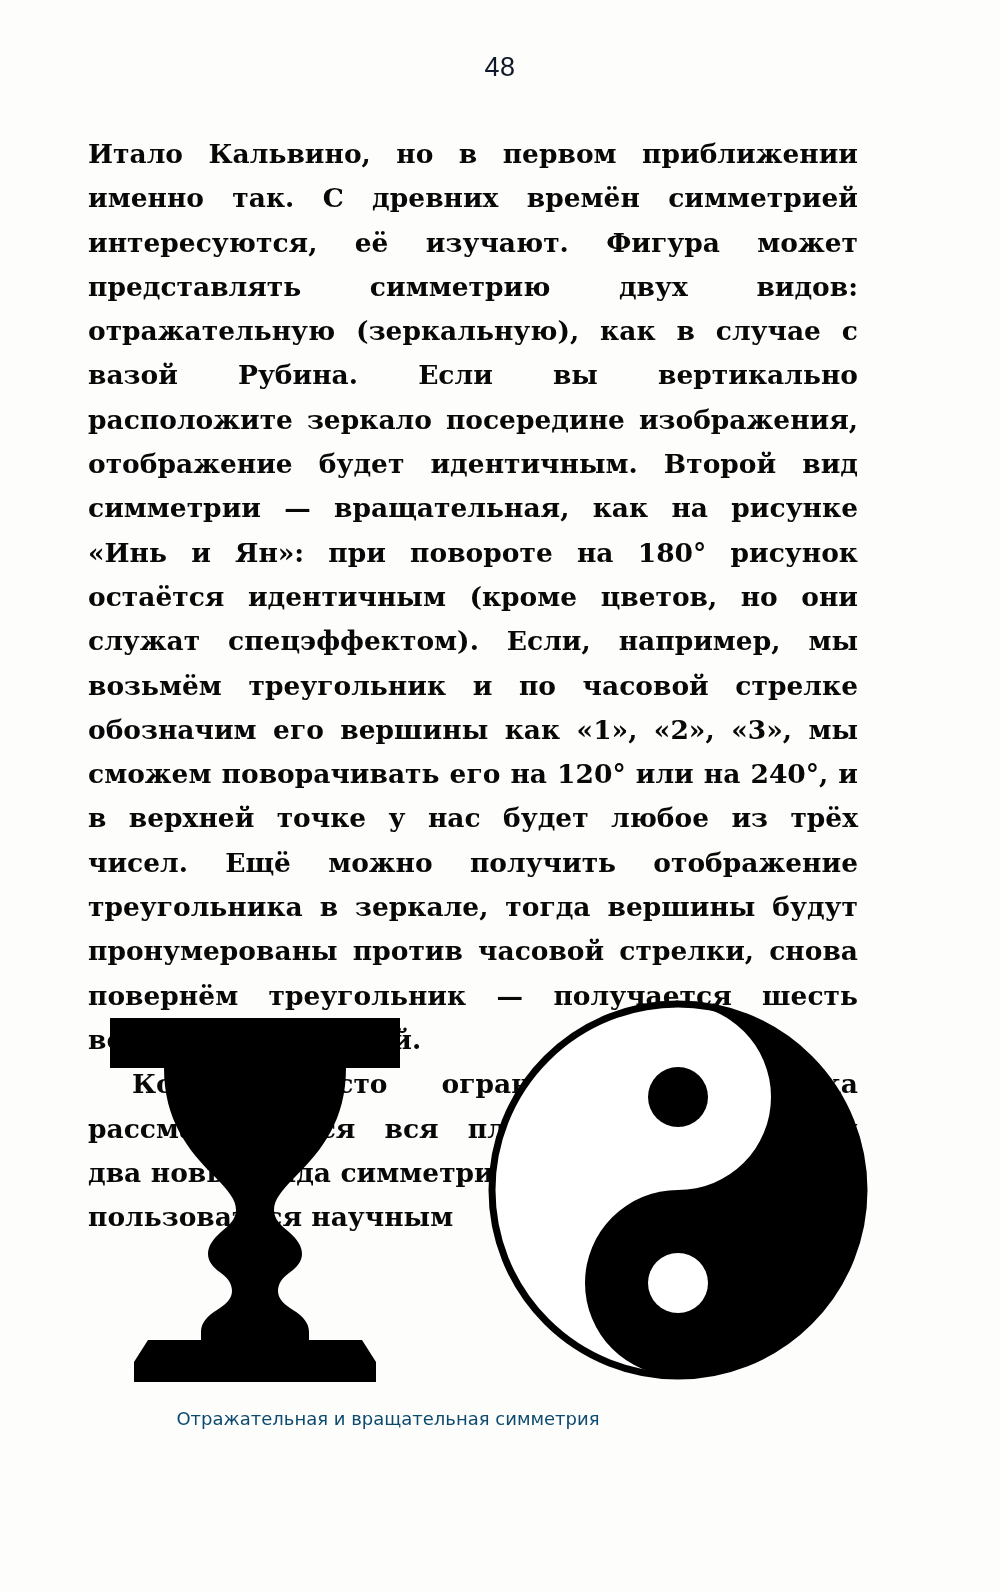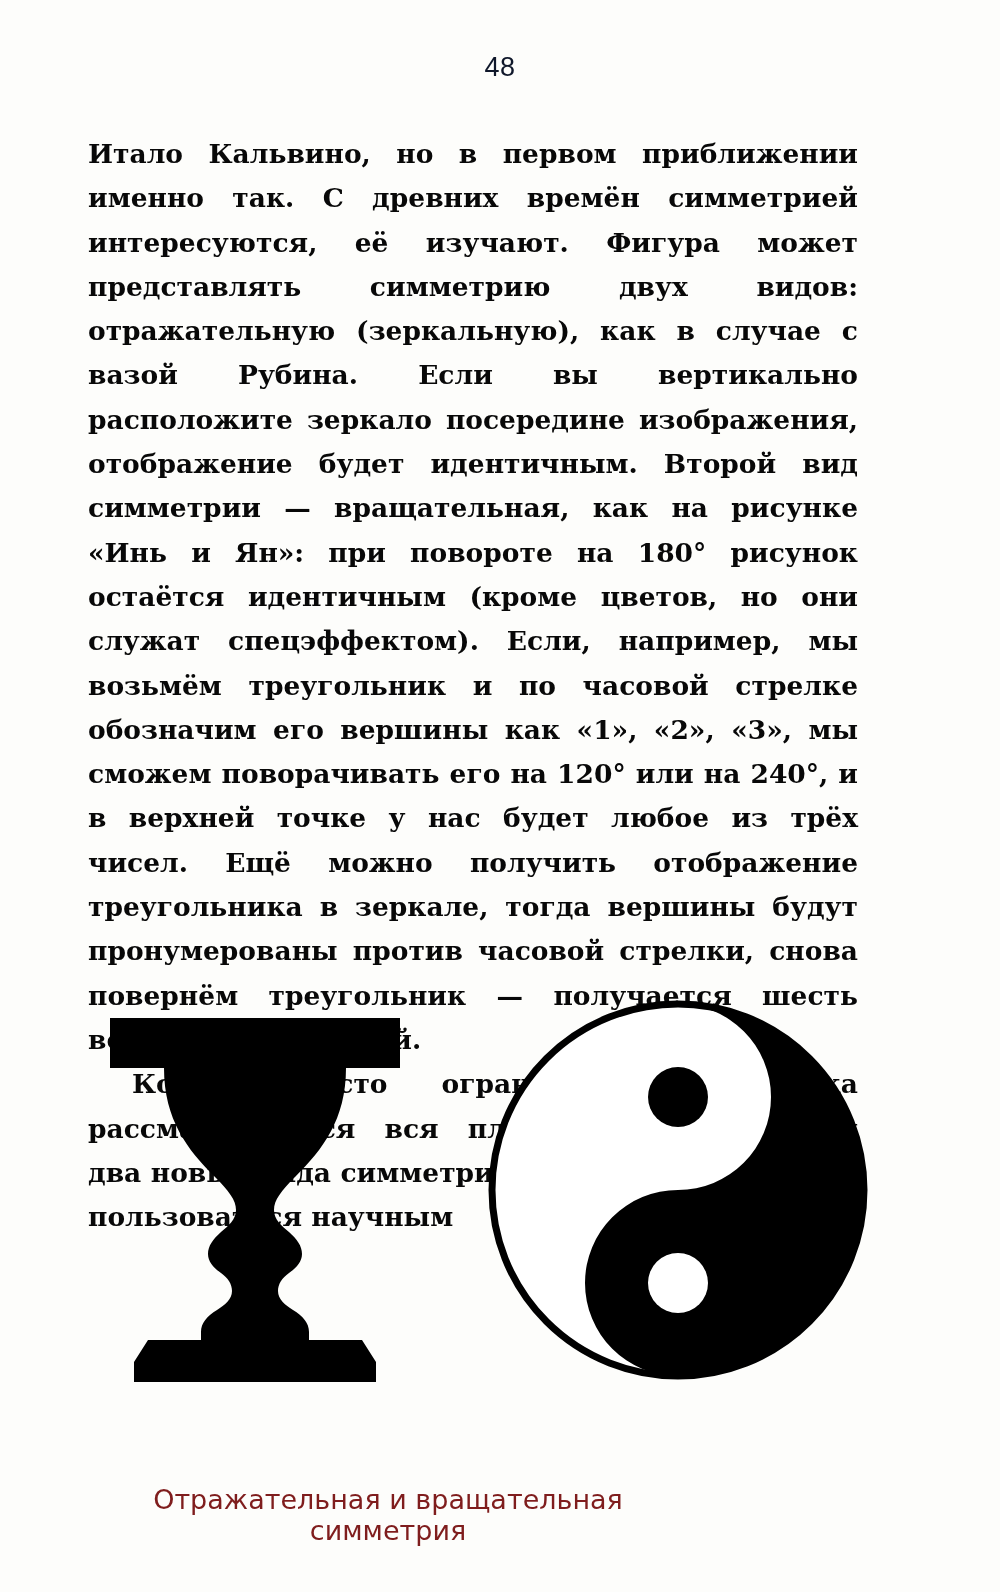--- a/index.html
+++ b/index.html
@@ -73,26 +73,26 @@
   .yin-wrap {
     position: absolute;
     left: 400px;
     top: 0px;
     width: 380px;
     height: 380px;
   }
 
   .caption {
     position: absolute;
-    top: 1484px;
+    top: 1408px;
     left: 88px;
     width: 600px;
     font-family: "DejaVu Sans", sans-serif;
-    font-size: 27px;
-    color: #7f1d1d;
+    font-size: 18px;
+    color: #0c4a6e;
     text-align: center;
   }
 
   .bottom-number {
     position: absolute;
     top: 1492px;
     left: 0;
     width: 1000px;
     text-align: center;
     font-family: "DejaVu Sans", sans-serif;

